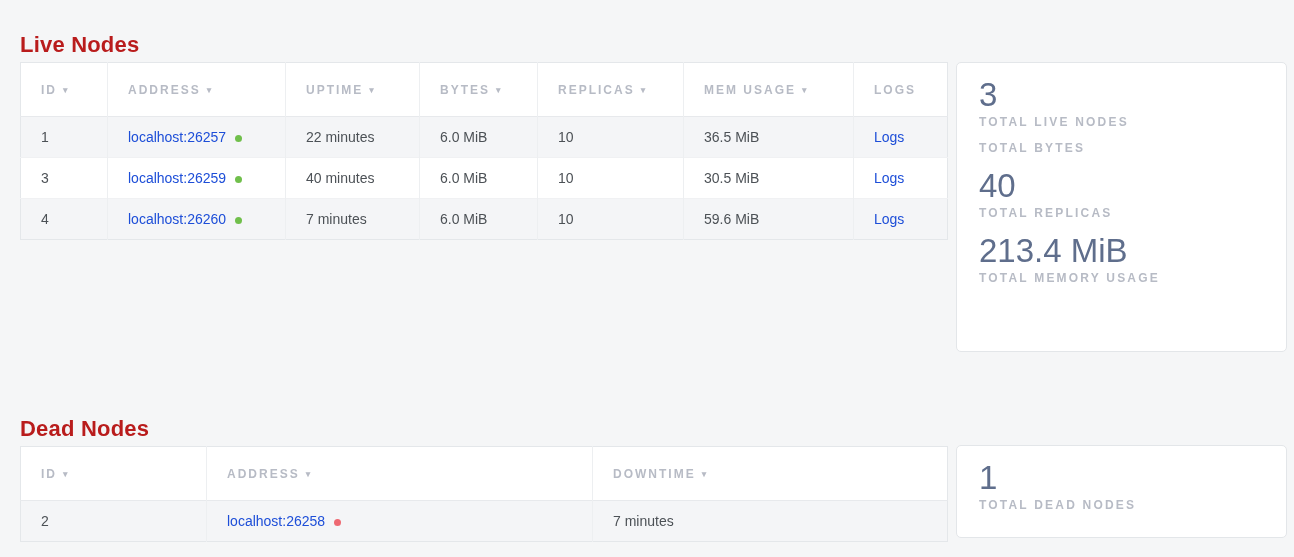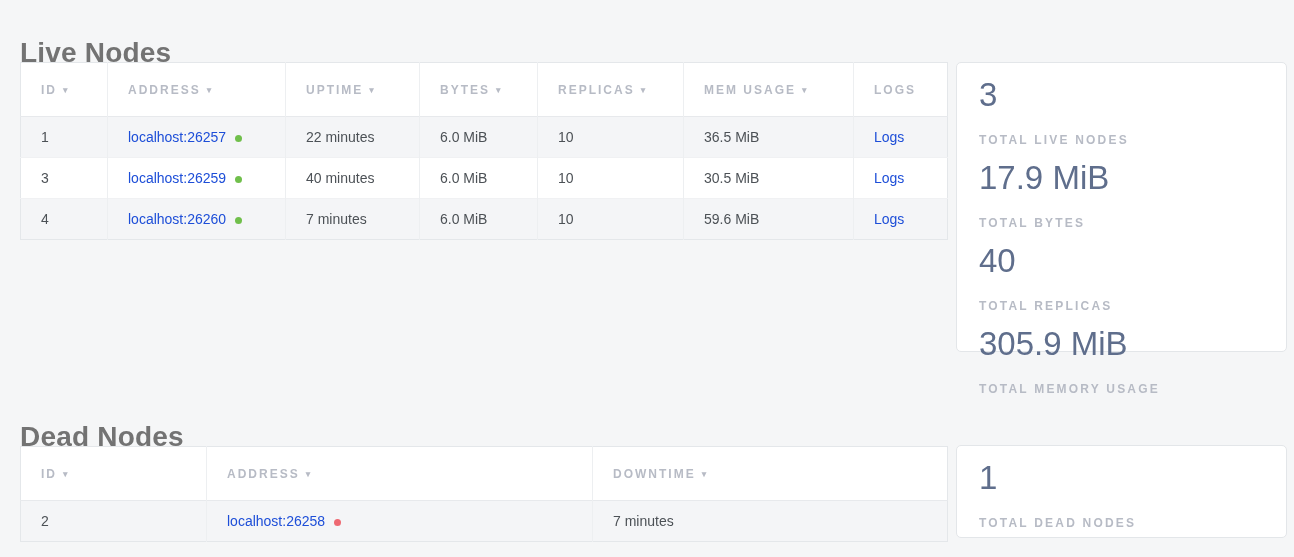--- a/index.html
+++ b/index.html
@@ -6,23 +6,23 @@
   html, body { margin: 0; padding: 0; }
   body {
     width: 1294px; height: 557px;
     background: #f5f6f7;
     font-family: "Liberation Sans", sans-serif;
     position: relative;
     overflow: hidden;
   }
   .section-title {
     position: absolute;
-    font-size: 28px;
+    font-size: 22px;
     font-weight: 700;
-    color: #737373;
+    color: #b91c1c;
     letter-spacing: 0.2px;
   }
   #live-title { top: 14px; left: 20px; }
   #dead-title { top: 398px; left: 20px; }
 
   table.nodes {
     position: absolute;
     border-collapse: collapse;
     table-layout: fixed;
     background: #ffffff;
@@ -94,21 +94,21 @@
     font-size: 33px;
     font-weight: 400;
     color: #5f6e8c;
     line-height: 1.15;
   }
   .stat-label {
     font-size: 12px;
     font-weight: 600;
     color: #b7bbc5;
     letter-spacing: 2.2px;
-    margin: 19px 0 12px 0;
+    margin: 1px 0 12px 0;
   }
   .stat:last-child .stat-label { margin-bottom: 0; }
 </style>
 </head>
 <body>
 
 <h2 class="section-title" id="live-title">Live Nodes</h2>
 
 <table class="nodes" id="live-table">
   <colgroup>
@@ -161,29 +161,28 @@
     </tr>
   </tbody>
 </table>
 
 <div class="summary-card" id="live-card">
   <div class="stat">
     <div class="stat-value">3</div>
     <div class="stat-label">TOTAL LIVE NODES</div>
   </div>
   <div class="stat">
-    <div class="stat-value">17.9 MiB</div>
     <div class="stat-label">TOTAL BYTES</div>
   </div>
   <div class="stat">
     <div class="stat-value">40</div>
     <div class="stat-label">TOTAL REPLICAS</div>
   </div>
   <div class="stat">
-    <div class="stat-value">305.9 MiB</div>
+    <div class="stat-value">213.4 MiB</div>
     <div class="stat-label">TOTAL MEMORY USAGE</div>
   </div>
 </div>
 
 <h2 class="section-title" id="dead-title">Dead Nodes</h2>
 
 <table class="nodes" id="dead-table">
   <colgroup>
     <col style="width:186px">
       <col style="width:386px">

